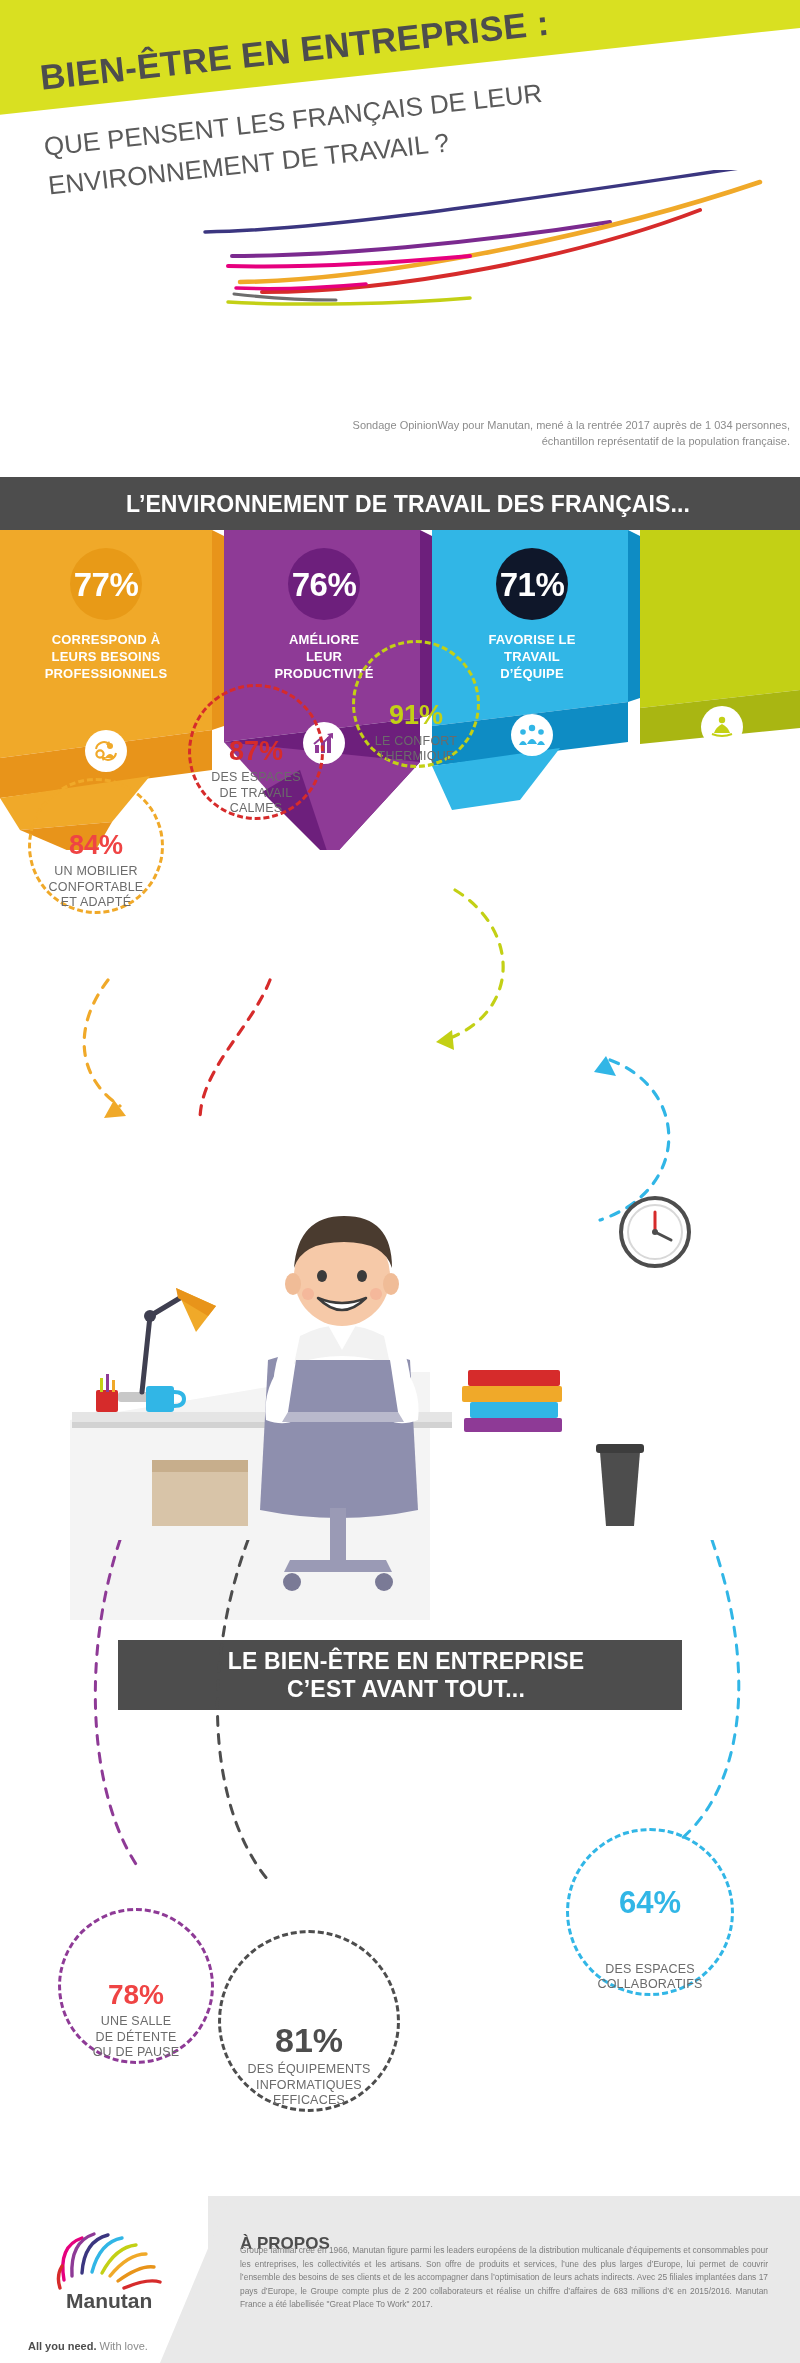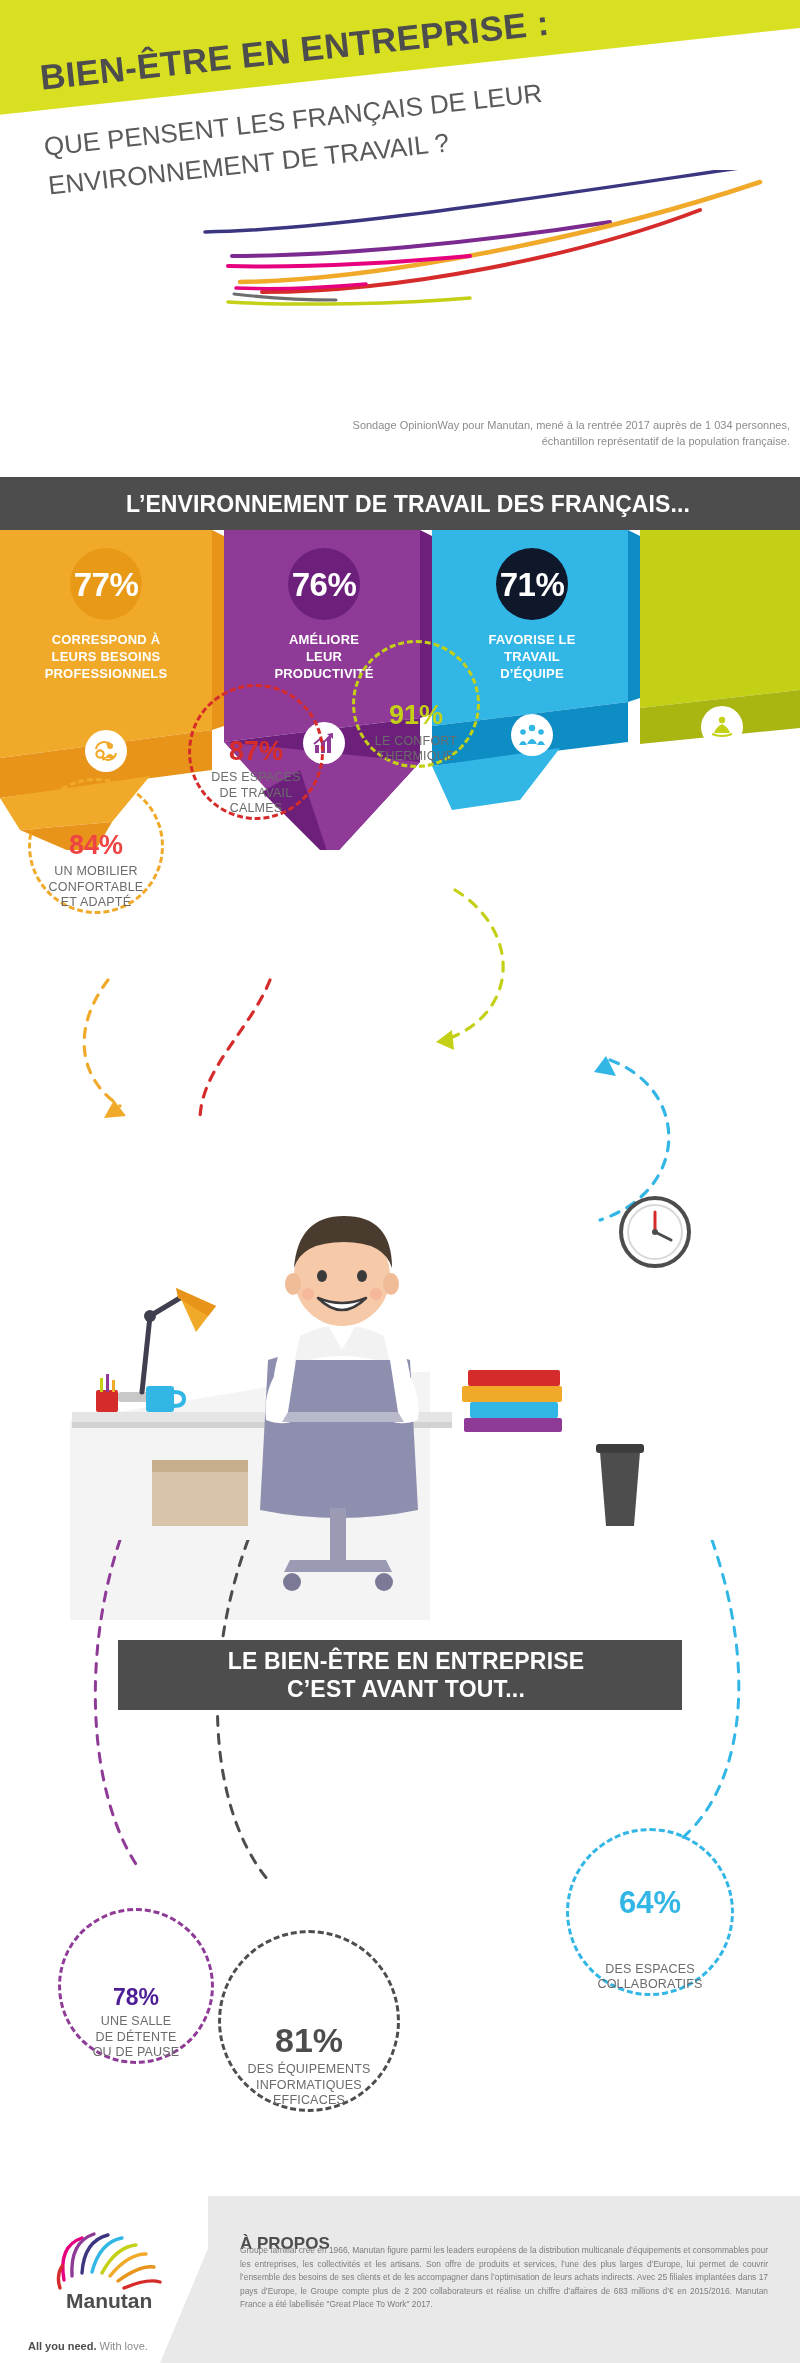--- a/index.html
+++ b/index.html
@@ -492,21 +492,21 @@
 
   <div class="bubble" style="left:566px; top:1828px; width:168px; height:168px; border:3px dashed #31b6e6;gap:39px;">
     <div class="pct" style="color:#31b6e6;font-size:31px;">64%</div>
     <div class="cap">
       <div>DES ESPACES</div>
       <div>COLLABORATIFS</div>
     </div>
   </div>
 
   <div class="bubble" style="left:58px; top:1908px; width:156px; height:156px; border:3px dashed #8e3a96;">
-    <div class="pct" style="color:#4c1d95;font-size:23px;">78%</div>
+    <div class="pct" style="color:#ef4444;font-size:28px;">78%</div>
     <div class="cap">
       <div>UNE SALLE</div>
       <div>DE DÉTENTE</div>
       <div>OU DE PAUSE</div>
     </div>
   </div>
 
   <div class="bubble" style="left:218px; top:1930px; width:182px; height:182px; border:3px dashed #4d4d4d;">
     <div class="pct" style="color:#4d4d4d;font-size:34px;">81%</div>
     <div class="cap">

